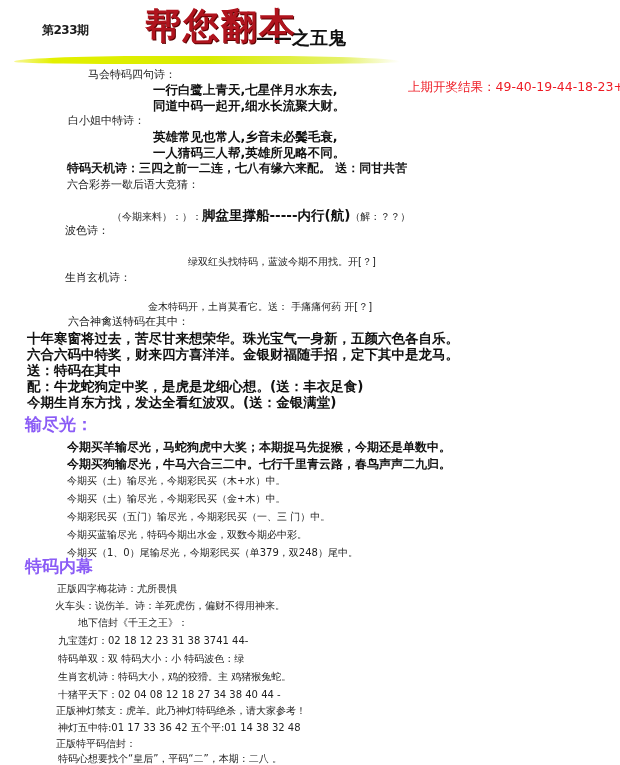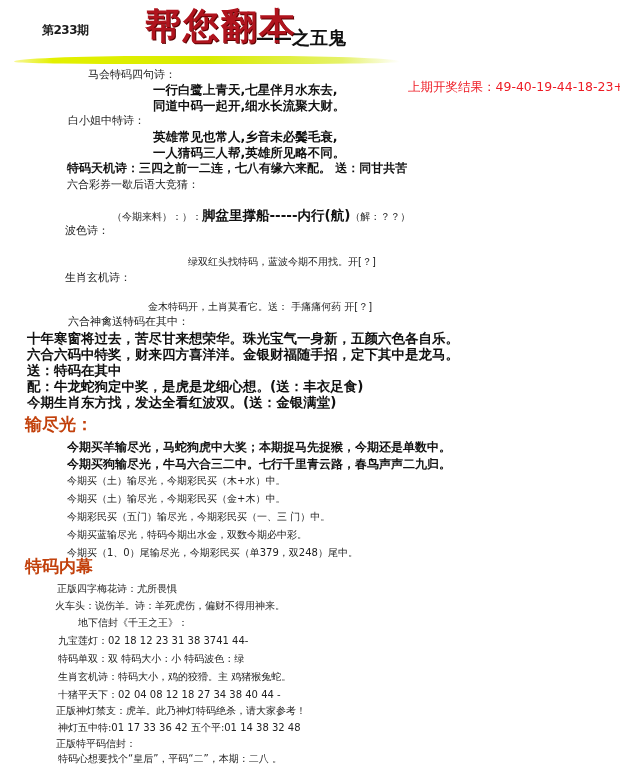--- a/index.html
+++ b/index.html
@@ -12,21 +12,21 @@
            text-shadow:1px 1px 0 #5a0000; }
   .subtitle { left:256px; top:26px; font-size:18px; font-weight:bold; color:#111; }
   .banner { left:14px; top:56px; width:386px; height:8px;
             background:linear-gradient(90deg,#f7f79a 0%,#e3f000 10%,#d8ec00 50%,#e6f26a 85%,#ffffff 100%);
             border-radius:50% 50% 40% 40% / 100% 100% 40% 40%; }
   .label { font-size:11px; color:#222; }
   .poem { font-size:12.5px; font-weight:bold; color:#111; line-height:16px; }
   .result { left:408px; top:79px; font-size:12.5px; color:#ee1c25; }
   .med { font-size:12px; font-weight:bold; color:#111; }
   .big { font-size:13.5px; font-weight:bold; color:#111; line-height:18px; }
-  .section { font-size:17px; font-weight:bold; color:#c2410c; }
+  .section { font-size:17px; font-weight:bold; color:#8b5cf6; }
   .small { font-size:10px; font-weight:normal; color:#222; }
 </style>
 </head>
 <body>
 
 <div class="abs issue">第233期</div>
 <div class="abs title">帮您翻本</div>
 <div class="abs subtitle">——之五鬼</div>
 <div class="abs banner"></div>
 

